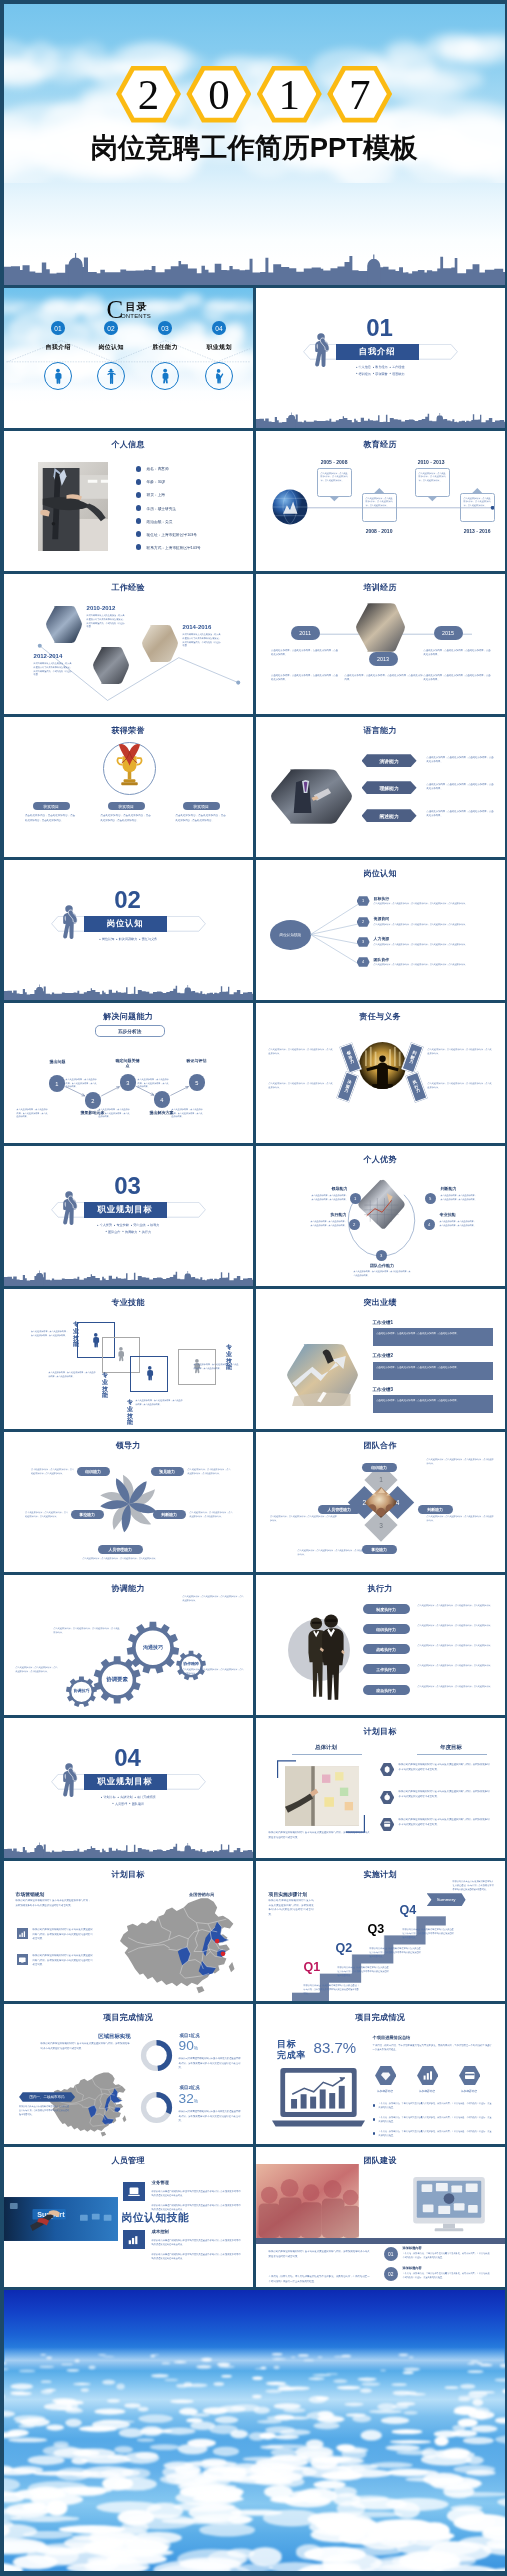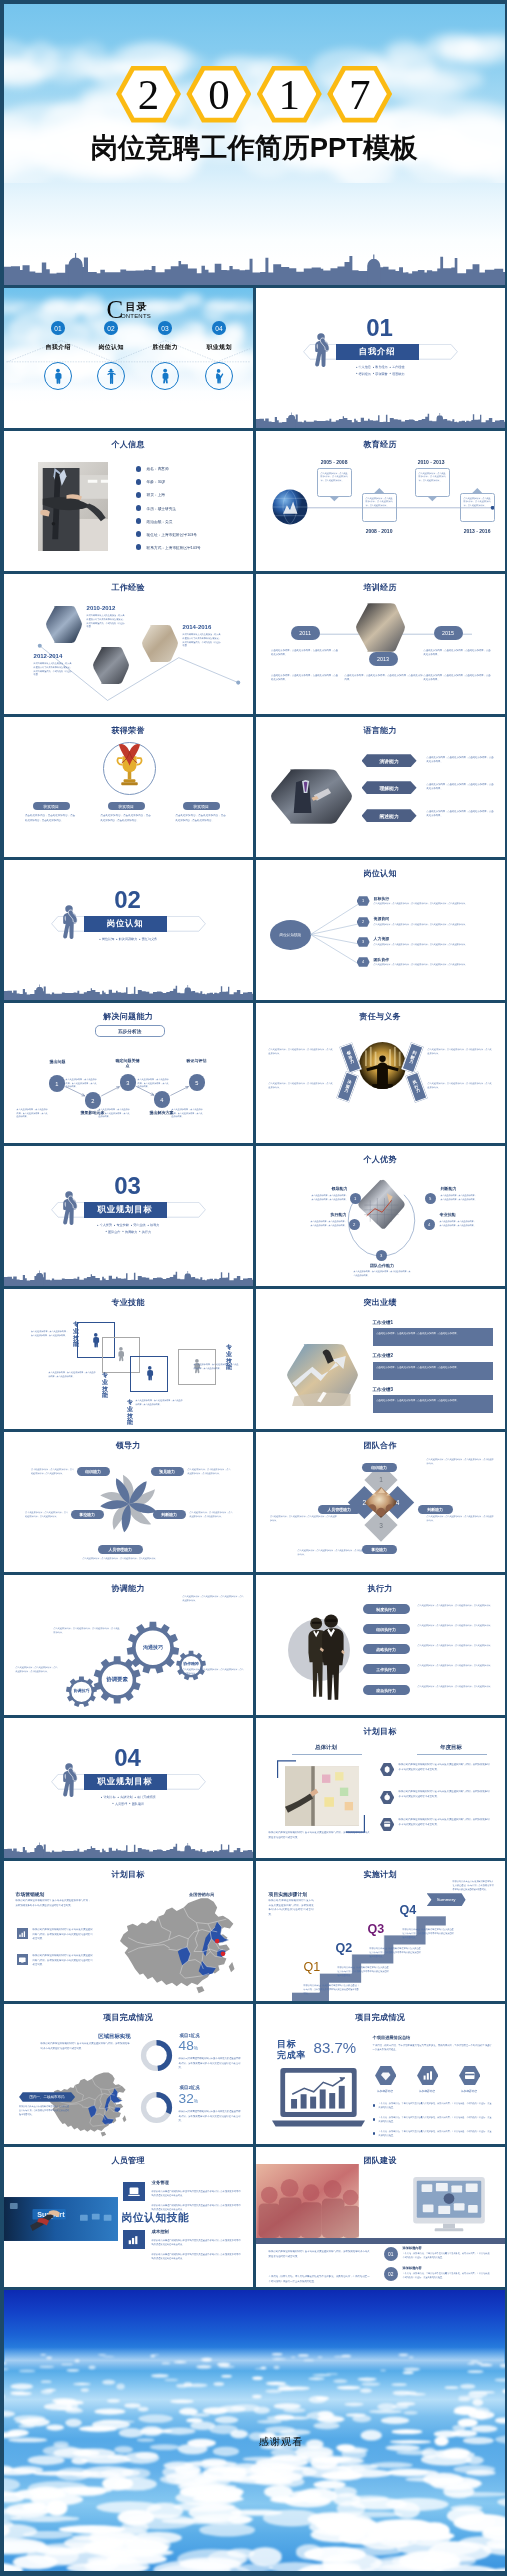--- a/index.html
+++ b/index.html
@@ -1211,25 +1211,25 @@
         </svg>
       </div>
       <div class="slide">
         <div class="stitle">实施计划</div>
         <div class="ab" style="left:13px;top:30px;font-size:4.8px;font-weight:bold;color:#27406d">项目实施步骤计划</div>
         <div class="ab" style="left:13px;top:38px;width:45px;font-size:2.4px;line-height:1.9;color:#4a6ca8;text-align:justify">根据公司总体营运目标规划制订年度市场开发及渠道建设目标与计划，分析预测竞争对手市场及渠道状况适时提出改善对策。</div>
         <svg class="ab" style="left:36px;top:32px" width="155" height="109" viewBox="0 0 260 182">
           <path d="M0 182 L0 166 L46 166 L46 134 L100 134 L100 102 L154 102 L154 70 L208 70 L208 38 L258 38 L258 54 L224 54 L224 86 L170 86 L170 118 L116 118 L116 150 L62 150 L62 182 Z" fill="#6d80a4"></path>
           <path d="M0 166 L46 166 L46 134 L100 134 L100 102 L154 102 L154 70 L208 70 L208 38 L258 38" fill="none" stroke="#ffffff" stroke-width="1.4"></path>
         </svg>
-        <div class="ab" style="left:48px;top:100px;font-size:12.5px;font-weight:normal;color:#a16207;line-height:1">Q1</div>
+        <div class="ab" style="left:48px;top:100px;font-size:12.5px;font-weight:bold;color:#be185d;line-height:1">Q1</div>
         <div class="ab" style="left:48px;top:123px;width:55px;font-size:2.1px;line-height:1.9;color:#4a6ca8;text-align:justify">根据公司总体营运目标规划制订年度市场开发及渠道建设目标与计划，分析预测竞争对手市场及渠道状况适时提出改善对策。</div>
         <div class="ab" style="left:80px;top:81px;font-size:12.5px;font-weight:bold;color:#2e5291;line-height:1">Q2</div>
         <div class="ab" style="left:82px;top:105px;width:51px;font-size:2.1px;line-height:1.9;color:#4a6ca8;text-align:justify">根据公司总体营运目标规划制订年度市场开发及渠道建设目标与计划，分析预测竞争对手市场及渠道状况适时提出改善对策。</div>
-        <div class="ab" style="left:112px;top:62px;font-size:12.5px;font-weight:bold;color:#701a75;line-height:1">Q3</div>
+        <div class="ab" style="left:112px;top:62px;font-size:12.5px;font-weight:bold;color:#000000;line-height:1">Q3</div>
         <div class="ab" style="left:114px;top:86px;width:51px;font-size:2.1px;line-height:1.9;color:#4a6ca8;text-align:justify">根据公司总体营运目标规划制订年度市场开发及渠道建设目标与计划，分析预测竞争对手市场及渠道状况适时提出改善对策。</div>
         <div class="ab" style="left:144px;top:43px;font-size:12.5px;font-weight:bold;color:#2e5291;line-height:1">Q4</div>
         <div class="ab" style="left:147px;top:67px;width:51px;font-size:2.1px;line-height:1.9;color:#4a6ca8;text-align:justify">根据公司总体营运目标规划制订年度市场开发及渠道建设目标与计划，分析预测竞争对手市场及渠道状况适时提出改善对策。</div>
         <div class="ab" style="left:171px;top:32px;width:39px;height:13px;background:#5d739b;color:#fff;font-size:4.4px;display:flex;align-items:center;justify-content:center;clip-path:polygon(0 0,35px 0,39px 50%,35px 100%,0 100%,4.8px 50%)">
           <span>Summery</span>
         </div>
         <div class="ab" style="left:197px;top:19px;width:41px;font-size:2.1px;line-height:1.9;color:#4a6ca8;text-align:justify">根据公司总体营运目标规划制订年度市场开发及渠道建设目标与计划，分析预测竞争对手市场及渠道状况适时提出改善对策。</div>
       </div>
       <div class="slide">
         <div class="stitle">项目完成情况</div>
@@ -1264,21 +1264,21 @@
         </svg>
         <div class="ab" style="left:15.5px;top:88px;width:56px;height:9.5px;background:#2e5291;color:#fff;font-size:3.5px;display:flex;align-items:center;justify-content:center;clip-path:polygon(3.6px 0,52px 0,56px 50%,52px 100%,3.6px 100%,0 50%)">
           <span>国内一、二线城市布局</span>
         </div>
         <div class="ab" style="left:15.5px;top:101px;width:50px;font-size:2.1px;line-height:1.9;color:#4a6ca8;text-align:justify">根据公司总体营运目标规划制订年度市场开发及渠道建设目标与计划，分析预测竞争对手市场及渠道状况适时提出改善对策。</div>
         <svg class="ab" style="left:136px;top:35px" width="33" height="33" viewBox="0 0 56 56">
           <circle cx="28" cy="28" r="22" fill="none" stroke="#d4d9e1" stroke-width="9"></circle>
           <circle cx="28" cy="28" r="22" fill="none" stroke="#2e5291" stroke-width="9" stroke-dasharray="66.4 999" transform="rotate(-90 28 28)"></circle>
         </svg>
         <div class="ab" style="left:176px;top:29px;font-size:4.4px;font-weight:bold;color:#2e5291">项目1近况</div>
-        <div class="ab" style="left:175px;top:35px;font-size:13.7px;color:#5a87bd;line-height:1"><span>48</span><span style="font-size:4.8px">%</span></div>
+        <div class="ab" style="left:175px;top:35px;font-size:13.7px;color:#5a87bd;line-height:1"><span>90</span><span style="font-size:4.8px">%</span></div>
         <div class="ab" style="left:175px;top:52px;width:62px;font-size:2.3px;line-height:1.9;color:#4a6ca8;text-align:justify">根据公司总体营运目标规划制订年度市场开发及渠道建设目标与计划，分析预测竞争对手市场及渠道状况适时提出改善对策。</div>
         <svg class="ab" style="left:136px;top:87px" width="33" height="33" viewBox="0 0 56 56">
           <circle cx="28" cy="28" r="22" fill="none" stroke="#d4d9e1" stroke-width="9"></circle>
           <circle cx="28" cy="28" r="22" fill="none" stroke="#2e5291" stroke-width="9" stroke-dasharray="44.2 999" transform="rotate(-90 28 28)"></circle>
         </svg>
         <div class="ab" style="left:176px;top:81px;font-size:4.4px;font-weight:bold;color:#2e5291">项目2近况</div>
         <div class="ab" style="left:175px;top:88px;font-size:13.7px;color:#5a87bd;line-height:1"><span>32</span><span style="font-size:4.8px">%</span></div>
         <div class="ab" style="left:175px;top:105px;width:62px;font-size:2.3px;line-height:1.9;color:#4a6ca8;text-align:justify">根据公司总体营运目标规划制订年度市场开发及渠道建设目标与计划，分析预测竞争对手市场及渠道状况适时提出改善对策。</div>
       </div>
       <div class="slide">
@@ -1886,16 +1886,15 @@
           <ellipse cx="73" cy="411" rx="42" ry="7" opacity="0.60"></ellipse>
           <ellipse cx="682" cy="173" rx="10" ry="3" opacity="0.73"></ellipse>
           <ellipse cx="668" cy="478" rx="72" ry="17" opacity="0.82"></ellipse>
           <ellipse cx="394" cy="242" rx="15" ry="7" opacity="0.85"></ellipse>
           <ellipse cx="14" cy="305" rx="40" ry="6" opacity="0.85"></ellipse>
           <ellipse cx="175" cy="155" rx="11" ry="4" opacity="0.68"></ellipse>
           <ellipse cx="586" cy="269" rx="25" ry="5" opacity="0.70"></ellipse>
           <ellipse cx="411" cy="309" rx="46" ry="11" opacity="0.67"></ellipse>
         </g>
       </svg>
-      <div class="t2">感谢观看</div>
     </div>
 </div>
 
 
 </body></html>

